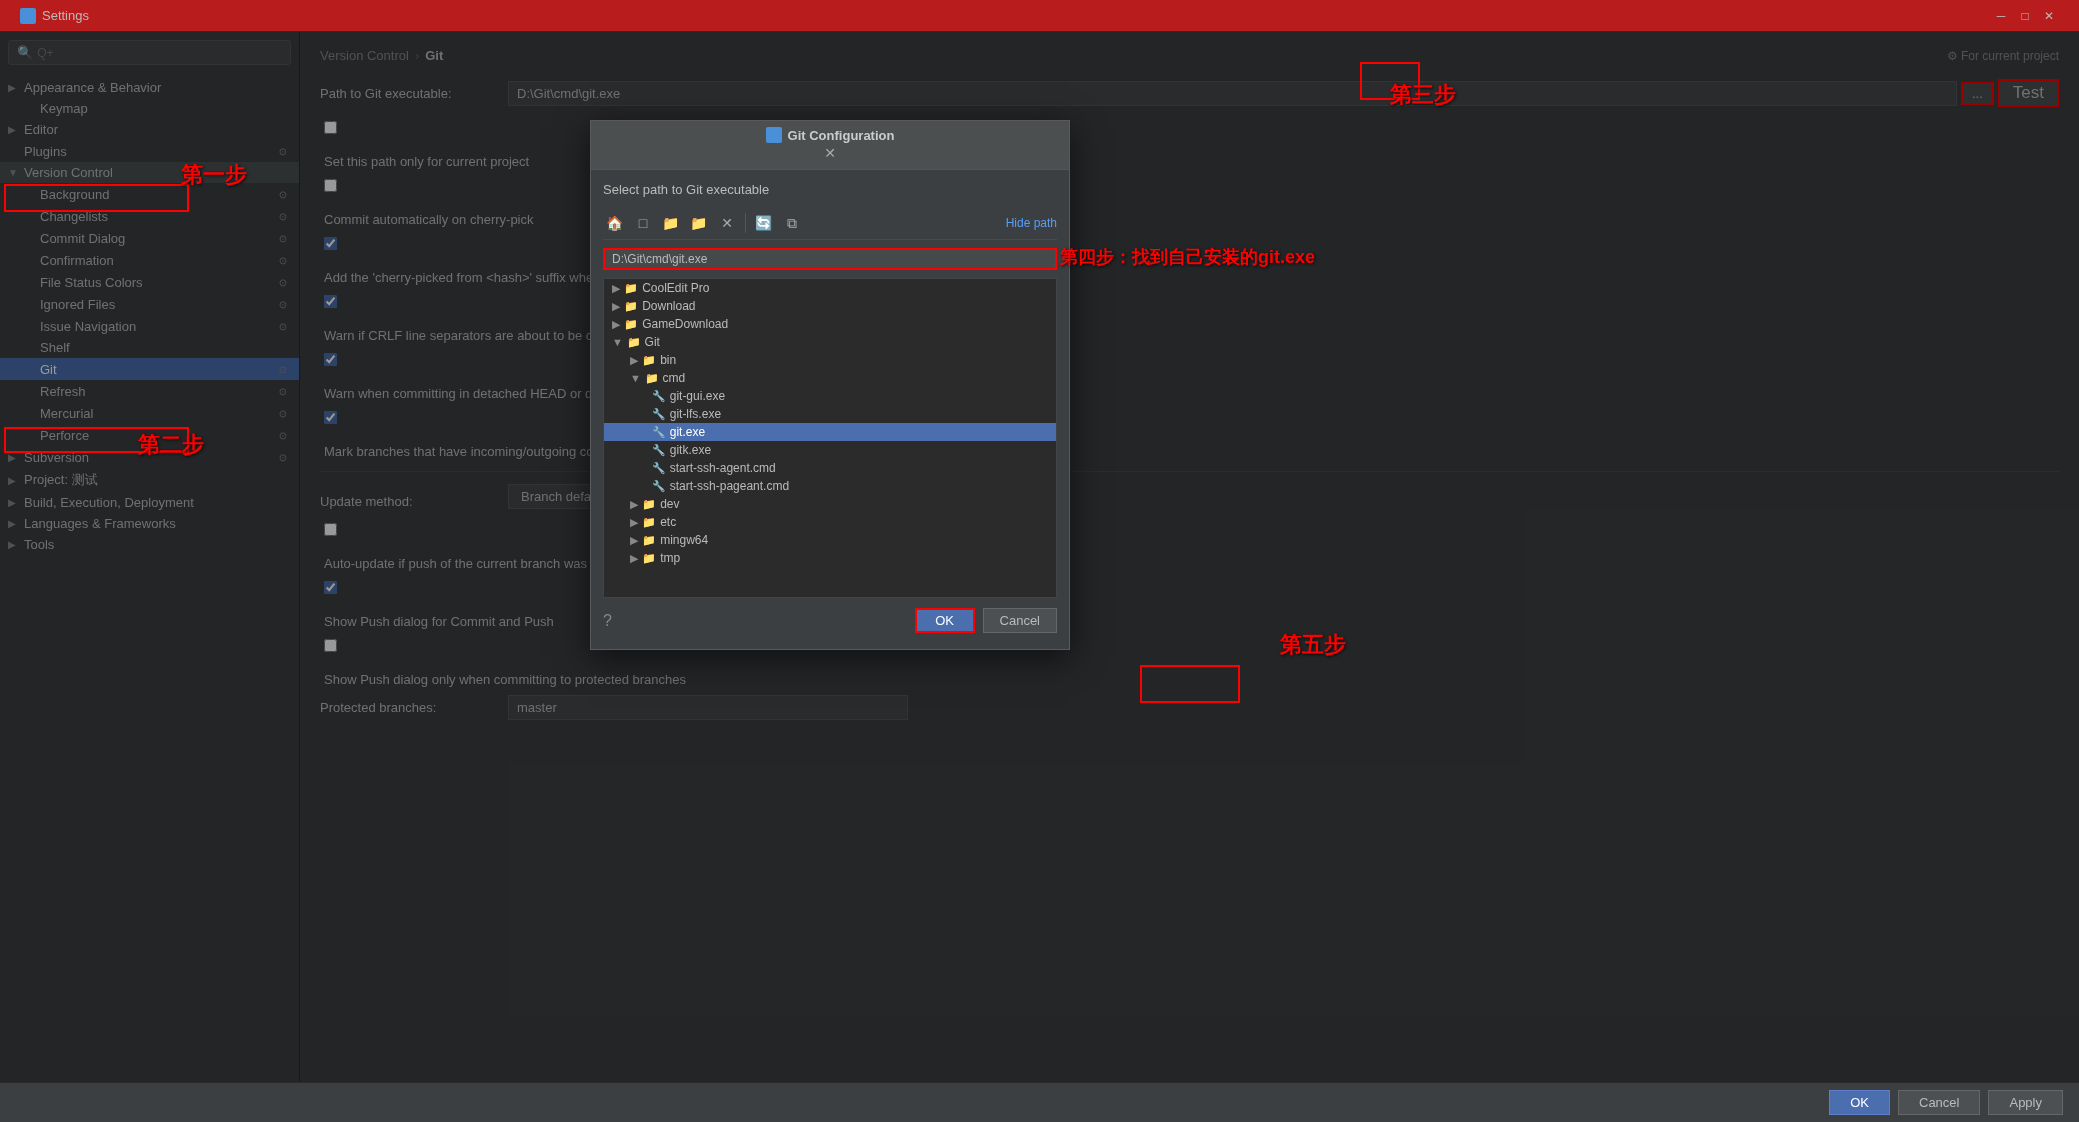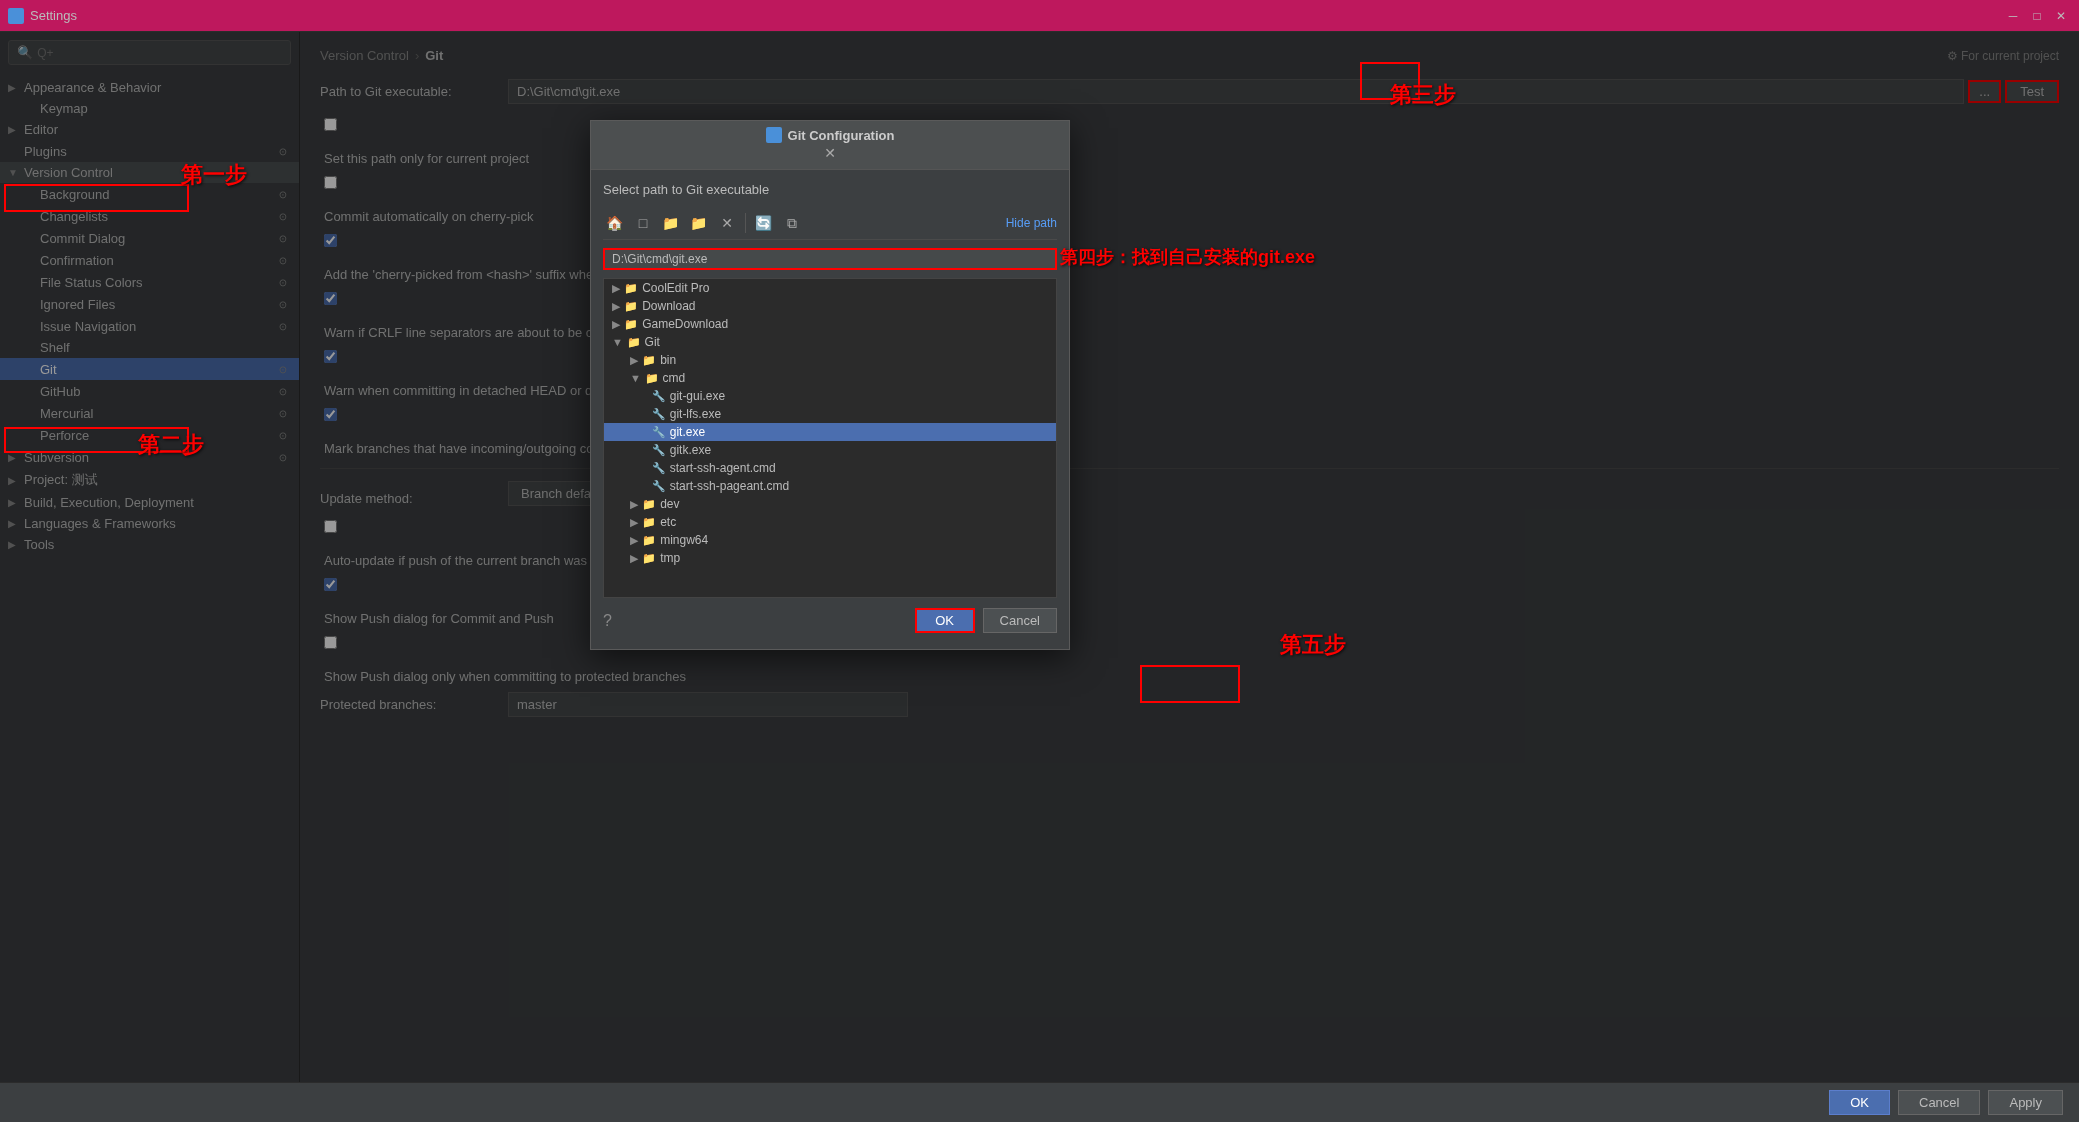--- a/index.html
+++ b/index.html
@@ -12,24 +12,24 @@
       height: 1122px;
       overflow: hidden;
       position: relative;
     }
 
     
     .title-bar {
       display: flex;
       align-items: center;
       justify-content: space-between;
-      background: #be185d;
+      background: #b91c1c;
       border-bottom: 1px solid #2b2b2b;
       height: 32px;
-      padding: 0 8px;
+      padding: 0 20px;
     }
     .title-bar-left {
       display: flex;
       align-items: center;
       gap: 6px;
     }
     .title-bar-icon {
       width: 16px;
       height: 16px;
       background: #4a90d9;
@@ -184,21 +184,21 @@
       padding: 3px 10px;
       cursor: pointer;
       font-size: 13px;
     }
     .btn-test {
       background: #4c5052;
       border: 1px solid #666;
       color: #bbb;
       padding: 3px 14px;
       cursor: pointer;
-      font-size: 13px;
+      font-size: 17px;
     }
     .btn-browse.red-outline { outline: 2px solid red; }
 
     .checkbox-row {
       display: flex;
       align-items: flex-start;
       margin-bottom: 8px;
       gap: 20px;
       padding-left: 4px;
       flex-direction: column;
@@ -528,21 +528,21 @@
           <span class="expand-arrow"></span>
           <span>Shelf</span>
         </div>
         <div class="tree-item selected" style="padding-left: 24px;">
           <span class="expand-arrow"></span>
           <span>Git</span>
           <span class="icon-badge">⊙</span>
         </div>
         <div class="tree-item" style="padding-left: 24px;">
           <span class="expand-arrow"></span>
-          <span>GitHub</span>
+          <span>Refresh</span>
           <span class="icon-badge">⊙</span>
         </div>
         <div class="tree-item" style="padding-left: 24px;">
           <span class="expand-arrow"></span>
           <span>Mercurial</span>
           <span class="icon-badge">⊙</span>
         </div>
         <div class="tree-item" style="padding-left: 24px;">
           <span class="expand-arrow"></span>
           <span>Perforce</span>

